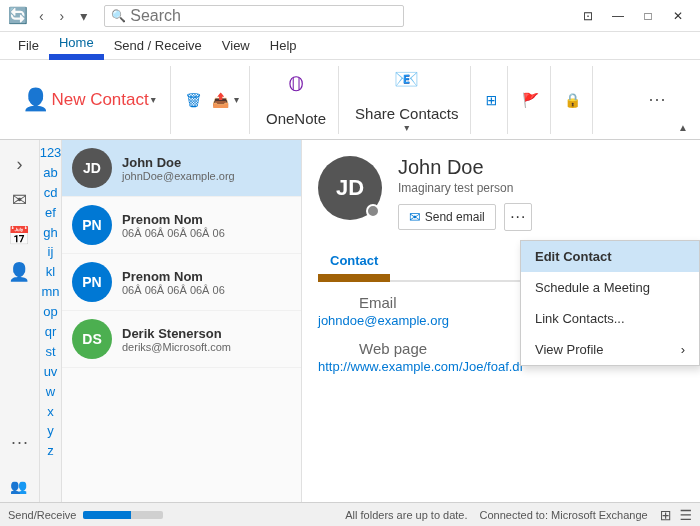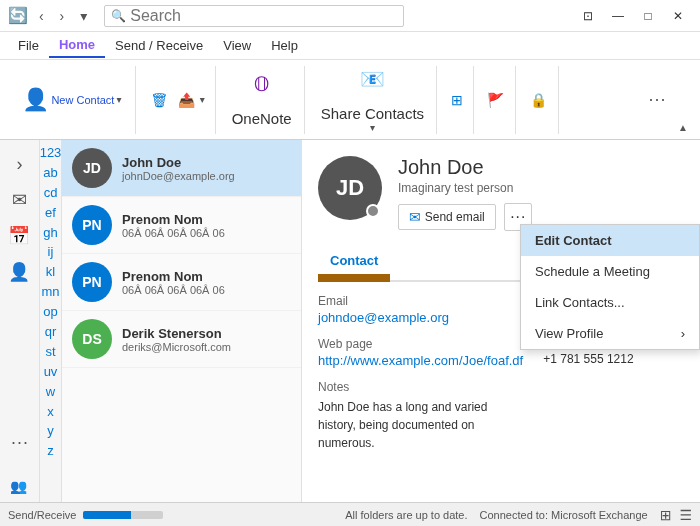--- a/index.html
+++ b/index.html
@@ -22,21 +22,21 @@
     .search-icon { color: #555; font-size: 12px; margin-right: 4px; }
     .window-controls { margin-left: auto; display: flex; gap: 2px; }
     .win-btn { background: none; border: none; cursor: pointer; width: 28px; height: 22px; font-size: 12px; color: #333; display: flex; align-items: center; justify-content: center; }
 
     
     .menu-bar {
       display: flex; align-items: center; background: #fff;
       height: 28px; padding: 0 8px; border-bottom: 1px solid #e0e0e0;
     }
     .menu-item { padding: 4px 10px; cursor: pointer; font-size: 13px; color: #333; }
-    .menu-item.active { border-bottom: 2px solid #1d4ed8; color: #8b5cf6; font-weight: 700; }
+    .menu-item.active { border-bottom: 6px solid #1d4ed8; color: #0369a1; font-weight: 400; }
 
     
     .ribbon {
       background: #fff; height: 80px; border-bottom: 1px solid #d0d0d0;
       display: flex; align-items: center; padding: 4px 8px; gap: 4px;
     }
     .ribbon-group { display: flex; flex-direction: column; align-items: center; padding: 0 6px; border-right: 1px solid #e0e0e0; height: 68px; justify-content: center; gap: 4px; }
     .ribbon-group:last-child { border-right: none; }
     .ribbon-btn {
       display: flex; flex-direction: column; align-items: center; cursor: pointer;
@@ -48,21 +48,21 @@
     .ribbon-btn-sm {
       display: flex; flex-direction: row; align-items: center; cursor: pointer;
       padding: 2px 4px; border-radius: 2px; background: none; border: none; font-size: 12px; color: #333; gap: 4px;
     }
     .ribbon-btn-sm .btn-icon { font-size: 14px; color: #0078d4; }
     .new-contact-btn {
       display: flex; align-items: center; background: none; border: none; cursor: pointer;
       padding: 4px 8px; border-radius: 2px; gap: 2px;
     }
     .new-contact-btn .btn-icon { font-size: 22px; color: #0078d4; }
-    .new-contact-btn .btn-label { font-size: 11px; color: #1d4ed8; }
+    .new-contact-btn .btn-label { font-size: 17px; color: #ef4444; }
     .dropdown-arrow { font-size: 10px; color: #555; }
     .more-btn { background: none; border: none; cursor: pointer; font-size: 18px; color: #555; padding: 4px; margin-left: auto; }
     .ribbon-expand { background: none; border: none; cursor: pointer; font-size: 10px; color: #555; align-self: flex-end; padding: 2px 4px; }
 
     
     .main-layout { display: flex; height: calc(526px - 32px - 28px - 80px - 24px); }
 
     
     .sidebar-icons {
       width: 40px; background: #f5f5f5; border-right: 1px solid #e0e0e0;
@@ -123,38 +123,38 @@
     }
     .action-btn .btn-icon { color: #0078d4; font-size: 14px; }
     .more-actions-btn {
       width: 28px; height: 28px; border: 1px solid #ccc; border-radius: 2px;
       cursor: pointer; background: #fff; display: flex; align-items: center; justify-content: center;
       font-size: 16px; color: #333; position: relative;
     }
 
     
     .dropdown-menu {
-      position: absolute; top: 84px; right: 0; width: 180px;
+      position: absolute; top: 100px; right: 0; width: 180px;
       background: #fff; border: 1px solid #ccc; box-shadow: 2px 4px 8px rgba(0,0,0,0.15);
       z-index: 100;
     }
     .dropdown-menu-item {
       padding: 8px 14px; cursor: pointer; font-size: 13px; color: #333;
       display: flex; align-items: center; justify-content: space-between;
     }
     .dropdown-menu-item.highlighted { background: #cce4f7; font-weight: 600; }
 
     
     .contact-tabs { display: flex; border-bottom: 2px solid #e0e0e0; margin-bottom: 12px; }
     .contact-tab { padding: 6px 12px; cursor: pointer; font-size: 13px; color: #333; }
     .contact-tab.active { border-bottom: 8px solid #a16207; color: #0078d4; font-weight: 600; margin-bottom: -2px; }
 
     
     .detail-field { margin-bottom: 12px; }
-    .field-label { font-size: 12px; color: #666; margin-bottom: 2px; }
+    .field-label { font-size: 15px; color: #666; margin-bottom: 2px; margin-left: 41px; }
     .field-value { font-size: 13px; color: #0078d4; }
     .notes-section { margin-top: 8px; }
     .notes-label { font-size: 12px; color: #666; margin-bottom: 4px; }
     .notes-text { font-size: 12px; color: #333; line-height: 1.5; }
 
     
     .detail-columns { display: flex; gap: 20px; }
     .detail-left { flex: 1; }
     .detail-right { width: 160px; }
     .right-field { margin-bottom: 12px; }
@@ -376,24 +376,20 @@
         <div class="detail-field">
           <div class="field-label">Email</div>
           <div class="field-value">johndoe@example.org</div>
         </div>
 
         <div class="detail-field">
           <div class="field-label">Web page</div>
           <div class="field-value">http://www.example.com/Joe/foaf.df</div>
         </div>
 
-        <div class="notes-section">
-          <div class="notes-label">Notes</div>
-          <div class="notes-text">John Doe has a long and varied history, being documented on numerous.</div>
-        </div>
 
       </div>
       <div class="detail-right">
         <div class="right-field">
           <div class="right-label">Home phone</div>
           <div class="right-value">+1 202 555 1212</div>
         </div>
         <div class="right-field">
           <div class="right-label">Mobile</div>
           <div class="right-value">+1 781 555 1212</div>

